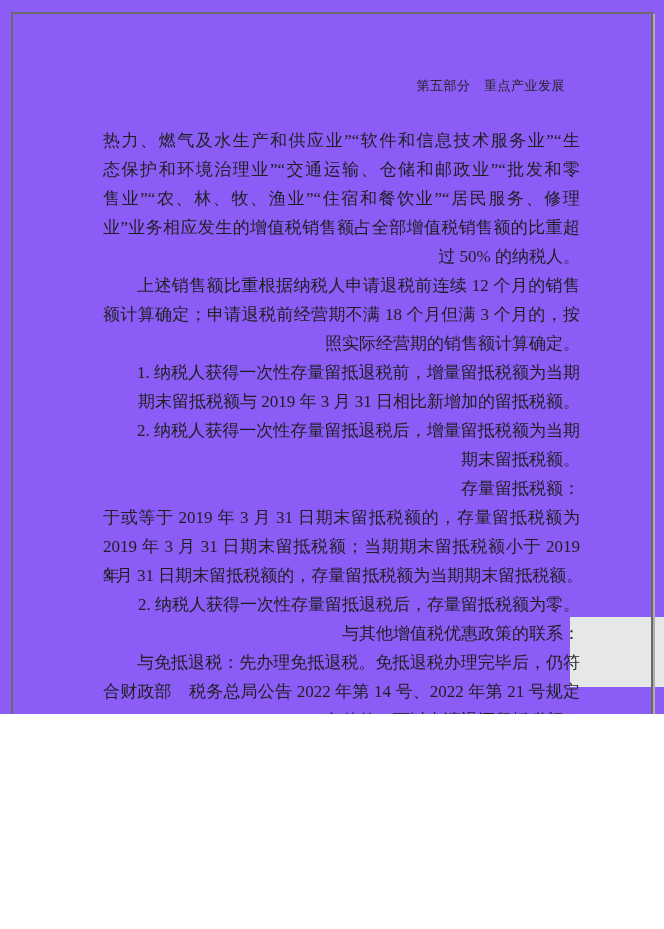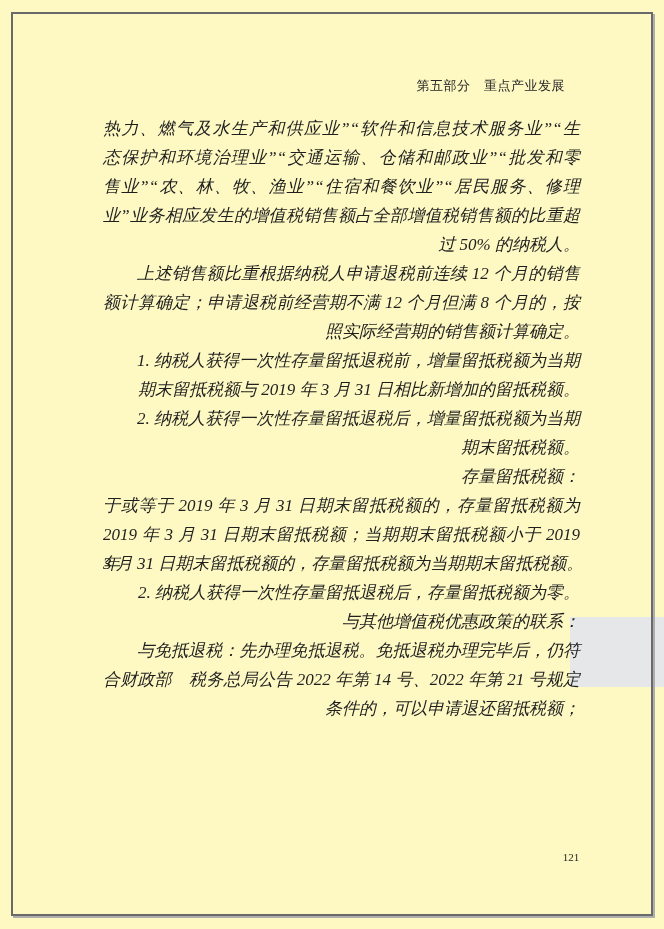--- a/index.html
+++ b/index.html
@@ -3,22 +3,22 @@
 <meta charset="utf-8">
 <style>
   html, body {
     margin: 0;
     padding: 0;
     background: #ffffff;
   }
   .canvas {
     position: relative;
     width: 664px;
-    height: 929px;
-    background: #fef9c3;
+    height: 714px;
+    background: #8b5cf6;
     overflow: hidden;
     font-family: "Liberation Serif", "DejaVu Serif", serif;
     color: #1f1f1f;
   }
   
   .page-border {
     position: absolute;
     left: 11px;
     top: 12px;
     width: 642px;
@@ -46,25 +46,24 @@
     width: 462px;
     text-align: right;
     font-size: 13px;
     letter-spacing: 0.5px;
     color: #262626;
     z-index: 3;
     white-space: pre;
   }
   .body-text {
     position: absolute;
-    top: 114px;
+    top: 126px;
     left: 103px;
     width: 477px;
     z-index: 3;
-    font-style: italic;
   }
   .body-text .line {
     font-size: 17px;
     line-height: 29px;
     height: 29px;
     white-space: nowrap;
     text-align: right;
     color: #1f1f1f;
   }
   .body-text .line.just {
@@ -96,21 +95,21 @@
 
   <div class="running-head">第五部分　重点产业发展</div>
 
   <div class="body-text">
       <div class="line just">热力、燃气及水生产和供应业”“软件和信息技术服务业”“生</div>
       <div class="line just">态保护和环境治理业”“交通运输、仓储和邮政业”“批发和零</div>
       <div class="line just">售业”“农、林、牧、渔业”“住宿和餐饮业”“居民服务、修理</div>
       <div class="line just">业”业务相应发生的增值税销售额占全部增值税销售额的比重超</div>
       <div class="line">过 50% 的纳税人。</div>
       <div class="line just ind">上述销售额比重根据纳税人申请退税前连续 12 个月的销售</div>
-      <div class="line just">额计算确定；申请退税前经营期不满 12 个月但满 8 个月的，按</div>
+      <div class="line just">额计算确定；申请退税前经营期不满 18 个月但满 3 个月的，按</div>
       <div class="line">照实际经营期的销售额计算确定。</div>
       <div class="line just ind">1. 纳税人获得一次性存量留抵退税前，增量留抵税额为当期</div>
       <div class="line">期末留抵税额与 2019 年 3 月 31 日相比新增加的留抵税额。</div>
       <div class="line just ind">2. 纳税人获得一次性存量留抵退税后，增量留抵税额为当期</div>
       <div class="line">期末留抵税额。</div>
       <div class="line ind">存量留抵税额：</div>
       <div class="line just">于或等于 2019 年 3 月 31 日期末留抵税额的，存量留抵税额为</div>
       <div class="line just">2019 年 3 月 31 日期末留抵税额；当期期末留抵税额小于 2019 年</div>
       <div class="line">3 月 31 日期末留抵税额的，存量留抵税额为当期期末留抵税额。</div>
       <div class="line ind">2. 纳税人获得一次性存量留抵退税后，存量留抵税额为零。</div>

